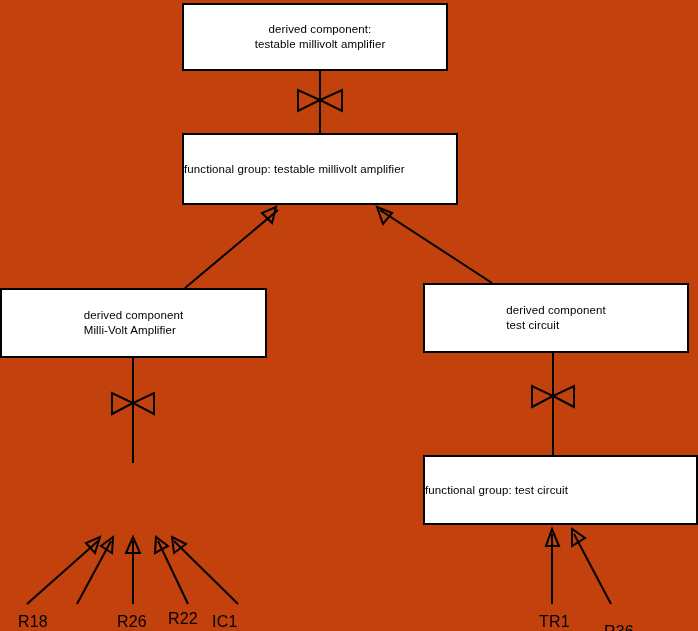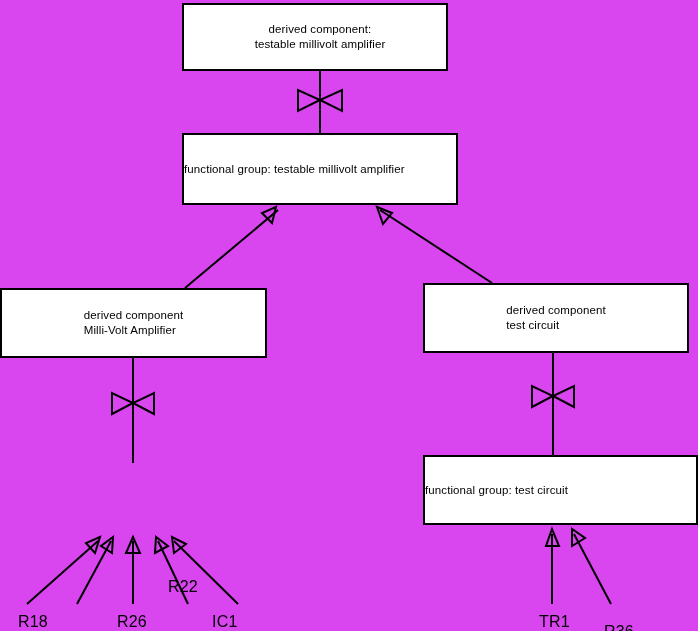--- a/index.html
+++ b/index.html
@@ -8,21 +8,21 @@
     padding: 0;
     background: #ffffff;
   }
   body {
     font-family: "Liberation Sans", sans-serif;
   }
   #canvas {
     position: relative;
     width: 698px;
     height: 631px;
-    background: #d946ef;
+    background: #c2410c;
     overflow: hidden;
   }
   #diagram-svg {
     position: absolute;
     left: 0;
     top: 0;
     width: 698px;
     height: 631px;
   }
   .node-box {
@@ -144,18 +144,18 @@
   </div>
 
 
   <div class="node-box align-left-text" style="left:423px; top:455px; width:275px; height:70px;">
     <span class="node-label left-pad">functional group: test circuit</span>
   </div>
 
   <span class="leaf-label" style="left:18px; top:613px;">R18</span>
   <span class="leaf-label" style="left:63px; top:613px;margin-top:48px;">R30</span>
   <span class="leaf-label" style="left:117px; top:613px;">R26</span>
-  <span class="leaf-label" style="left:168px; top:578px;">R22</span>
+  <span class="leaf-label" style="left:168px; top:610px;">R22</span>
   <span class="leaf-label" style="left:212px; top:613px;">IC1</span>
   <span class="leaf-label" style="left:539px; top:613px;">TR1</span>
   <span class="leaf-label" style="left:604px; top:623px;">R36</span>
 
 </div>
 
 </body></html>

